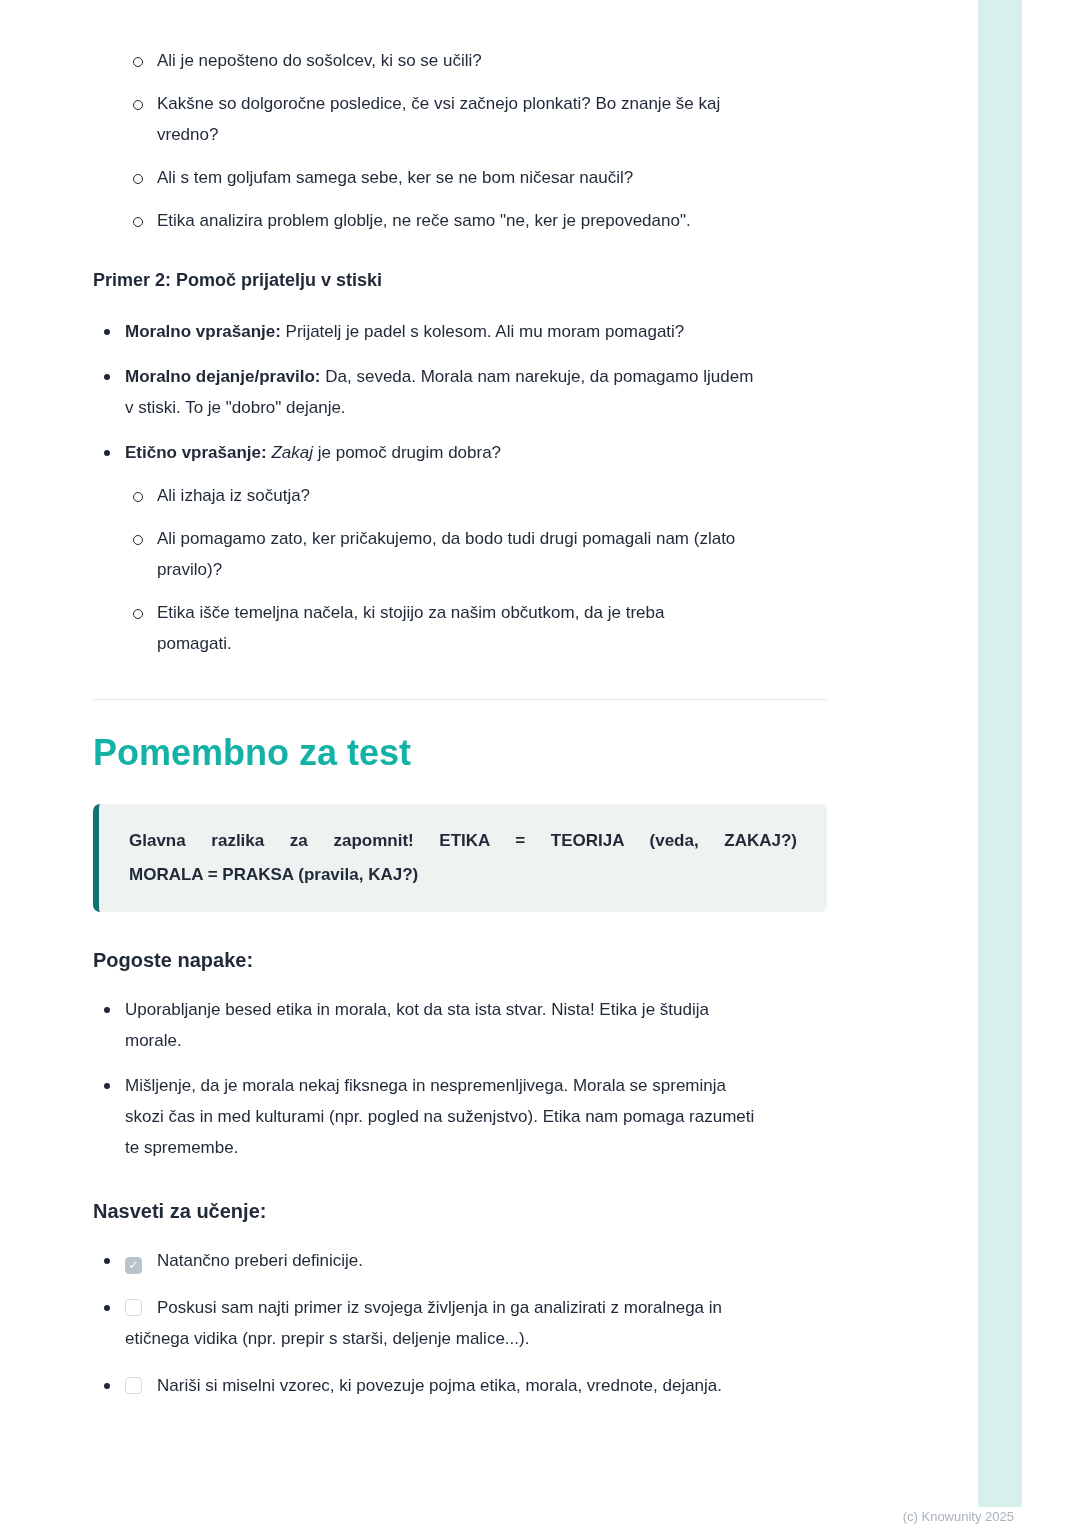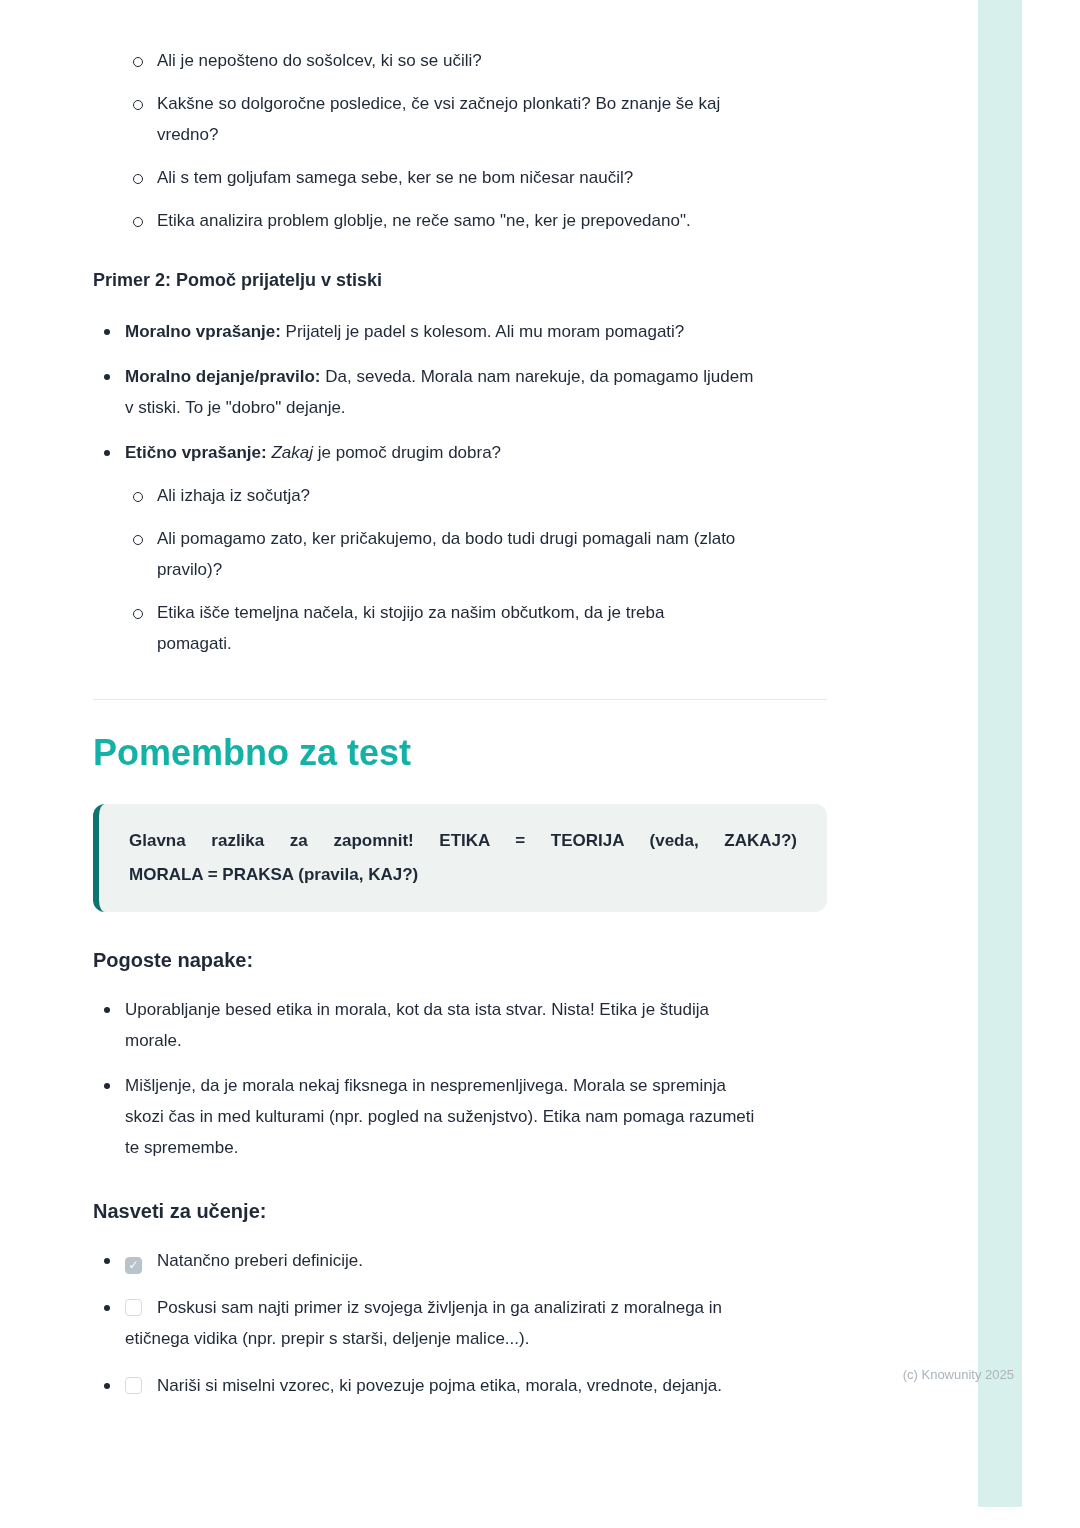--- a/index.html
+++ b/index.html
@@ -97,21 +97,21 @@
     font-size: 36px;
     line-height: 38px;
     font-weight: 700;
   }
 
   .callout {
     margin-top: 32px;
     width: 734px;
     background: var(--callout-bg, #eef2f1);
     border-left: 6px solid var(--callout-border, #0e7470);
-    border-radius: 12px;
+    border-radius: 7px;
     padding: 20px 30px;
   }
   .callout-line {
     font-weight: 700;
     font-size: 17px;
     line-height: 34px;
   }
   .justify-line {
     text-align: justify;
     text-align-last: justify;
@@ -146,21 +146,21 @@
   .check-icon {
     display: block;
     color: #ffffff;
     font-size: 12px;
     line-height: 14px;
     font-weight: 700;
   }
 
   .watermark {
     position: absolute;
-    top: 1366px;
+    top: 1508px;
     right: 66px;
     z-index: 2;
     font-size: 13px;
     line-height: 18px;
     color: var(--muted, #aab3bb);
   }
 </style>
 </head>
 <body>
 

